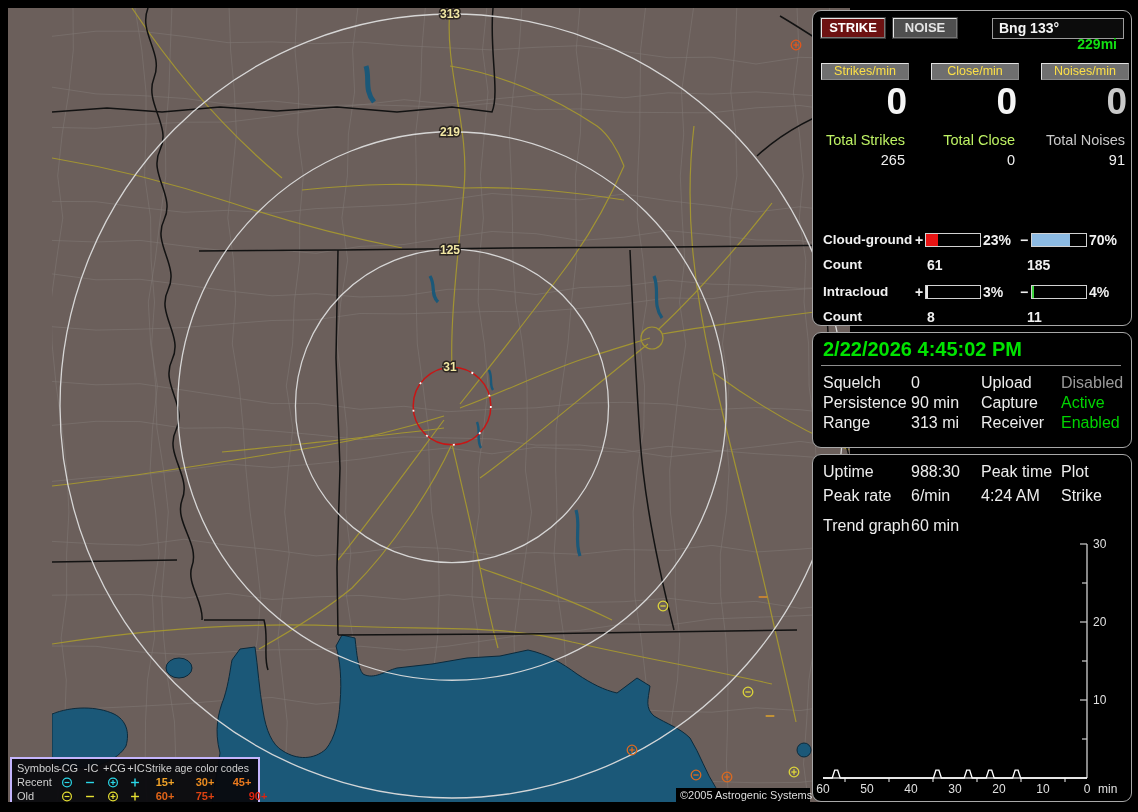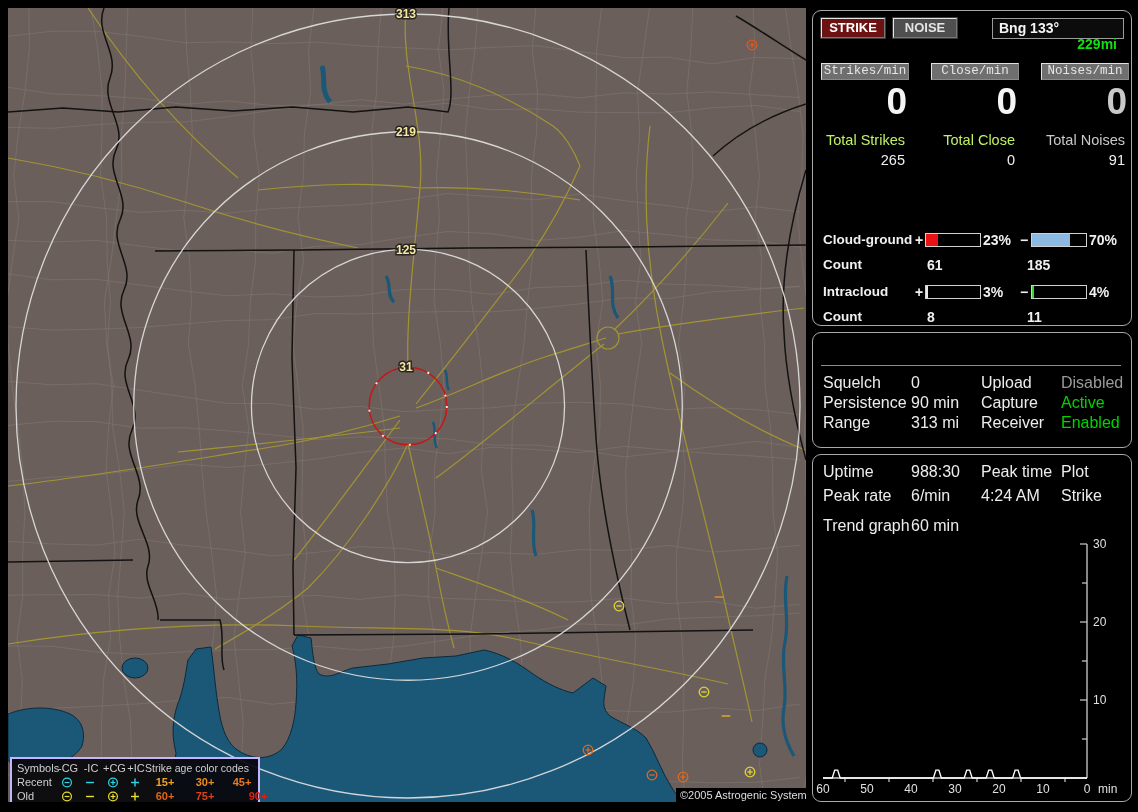--- a/index.html
+++ b/index.html
@@ -1,20 +1,20 @@
 <!DOCTYPE html>
 <html><head>
 <meta charset="utf-8">
 <style>
   html,body{margin:0;padding:0;background:#000;}
   #root{position:relative;width:1138px;height:812px;background:#000;overflow:hidden;
         font-family:"Liberation Sans",sans-serif;color:#f0f0f0;}
   .abs{position:absolute;}
   
-  #map{position:absolute;left:8px;top:8px;width:798px;height:794px;overflow:hidden;background:#6b5f5b;}
+  #map{position:absolute;left:8px;top:8px;width:798px;height:794px;overflow:hidden;background:#6b5f5b;padding-left:44px;}
   #legend{position:absolute;left:2px;top:749px;width:246px;height:46px;
           background:rgba(8,8,12,.93);border:2px solid #c4b5fd;font-size:11px;color:#cfcfcf;}
   #legend span{position:absolute;white-space:nowrap;}
   .leg-sym svg{display:block;}
   #copyright{position:absolute;left:668px;top:780px;width:130px;height:15px;background:#000;
              color:#dedede;font-size:11px;line-height:15px;padding-left:4px;white-space:nowrap;}
   
   .panel{position:absolute;left:812px;width:318px;background:#000;border:1px solid #a8a8a8;border-radius:9px;}
   #panel-a{top:10px;height:314px;}
   #panel-b{top:332px;height:114px;}
@@ -22,21 +22,21 @@
   .panel *{position:absolute;white-space:nowrap;}
   .btn{height:18px;line-height:18px;text-align:center;font-size:13px;font-weight:bold;
        border:1px solid;border-color:#e6e6e6 #777 #777 #e6e6e6;box-shadow:0 0 0 1px #3a3a3a;}
   .btn.strike{left:8px;top:7px;width:62px;background:#6d1212;color:#fff;}
   .btn.noise{left:80px;top:7px;width:62px;background:#4f4f4f;color:#e4e4e4;}
   #bng{left:179px;top:7px;width:120px;height:19px;line-height:19px;background:#0c0c0c;
        border:1px solid #9c9c9c;font-size:14px;font-weight:bold;padding:0 5px;}
   #bng .dist{position:absolute;right:6px;top:0;color:#12df12;margin-top:16px;}
   #bng .brg{position:absolute;left:6px;top:0;color:#f5f5f5;}
   .rate-btn{top:52px;width:86px;height:15px;line-height:15px;text-align:center;font-size:12.5px;
-            background:#6f6f6f;color:#e5e5e5;border:1px solid;border-color:#e2e2e2 #8a8a8a #8a8a8a #e2e2e2;font-family:Liberation Mono, monospace;}
+            background:#6f6f6f;color:#fde047;border:1px solid;border-color:#e2e2e2 #8a8a8a #8a8a8a #e2e2e2;}
   .rate-val{top:70px;width:86px;height:44px;font-size:37px;font-weight:bold;text-align:right;color:#f5f5f5;}
   .total-label{top:121px;width:84px;font-size:14.5px;text-align:right;color:#bef264;}
   .total-val{top:141px;width:84px;font-size:14.5px;text-align:right;color:#efefef;}
   .col0{left:8px;}  .col1{left:118px;} .col2{left:228px;}
   .dim{color:#c9c9c9!important;}
   #dist-title{left:10px;top:192px;width:298px;font-size:13.5px;color:#d8d8d8;
               border-bottom:1px solid #b9b9b9;padding-bottom:3px;}
   .d-name{left:10px;width:90px;font-size:13.5px;font-weight:bold;}
   .d-sign{width:14px;font-size:14px;font-weight:bold;text-align:center;}
   .d-bar{width:54px;height:12px;background:#000;border:1px solid #d2d2d2;}
@@ -340,20 +340,21 @@
     <div class="d-bar b4" id="bar-minus-1">
         <div class="fill" style="width: 4%; background: rgb(60, 210, 60);"></div>
       </div>
     <div class="d-pct p2 row-ic">4%</div>
     <div class="c-label row-icc">Count</div>
     <div class="c-plus row-icc">8</div>
     <div class="c-minus row-icc">11</div>
   </section>
 
   <section class="panel" id="panel-b">
+    <div id="datetime">2/22/2026 4:45:02 PM</div>
     <div id="dt-rule"></div>
     <div class="srow sr0 cl1">Squelch</div>
     <div class="srow sr0 cv1">0</div>
     <div class="srow sr0 cl2">Upload</div>
     <div class="srow sr0 cv2" id="status-rv-0" style="color: rgb(154, 154, 154);">Disabled</div>
     <div class="srow sr1 cl1">Persistence</div>
     <div class="srow sr1 cv1">90 min</div>
     <div class="srow sr1 cl2">Capture</div>
     <div class="srow sr1 cv2" id="status-rv-1" style="color: rgb(0, 212, 0);">Active</div>
     <div class="srow sr2 cl1">Range</div>

